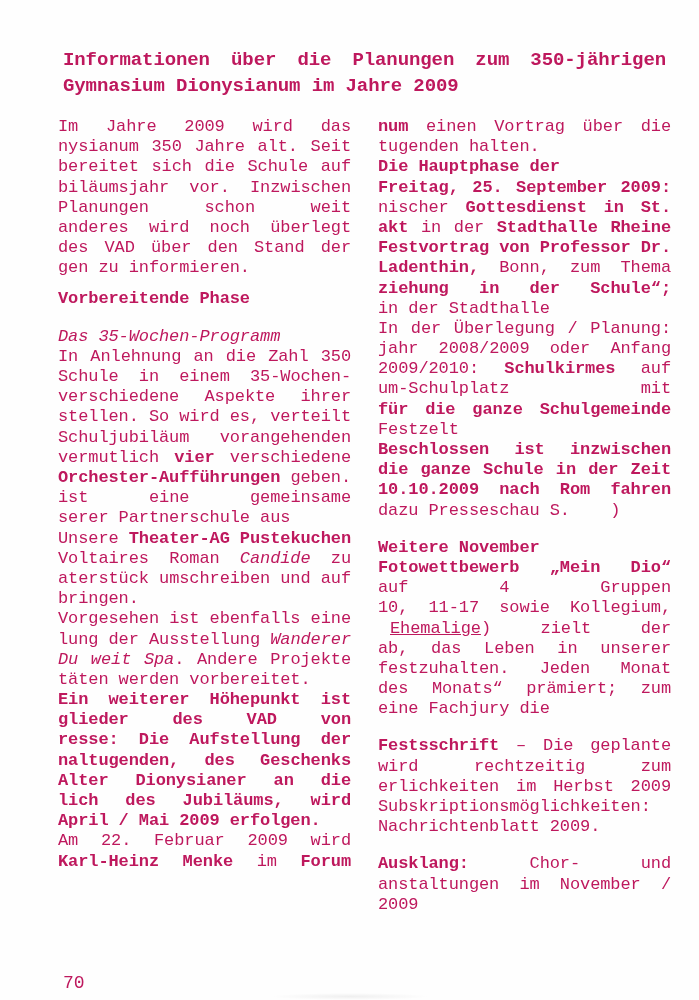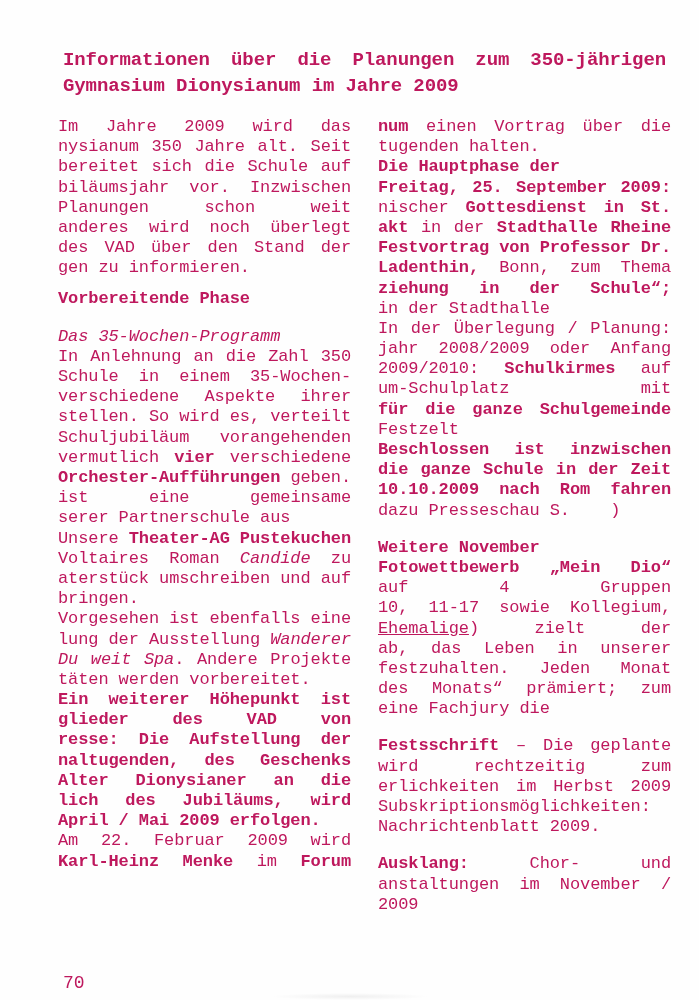--- a/index.html
+++ b/index.html
@@ -53,21 +53,21 @@
     overflow: hidden;
     text-align: left;
   }
   .line.j {
     text-align: justify;
     text-align-last: justify;
   }
   .gap { width: 100%; }
   .b { font-weight: bold; }
   .i { font-style: italic; }
-  .u { text-decoration: underline; }
+  .u { text-decoration: underline; margin-left: 12px; }
   
   .pagenum {
     position: absolute;
     left: 63px;
     top: 933px;
     font-size: 18px;
     line-height: 22px;
     margin-top: 39px;
   }
   

